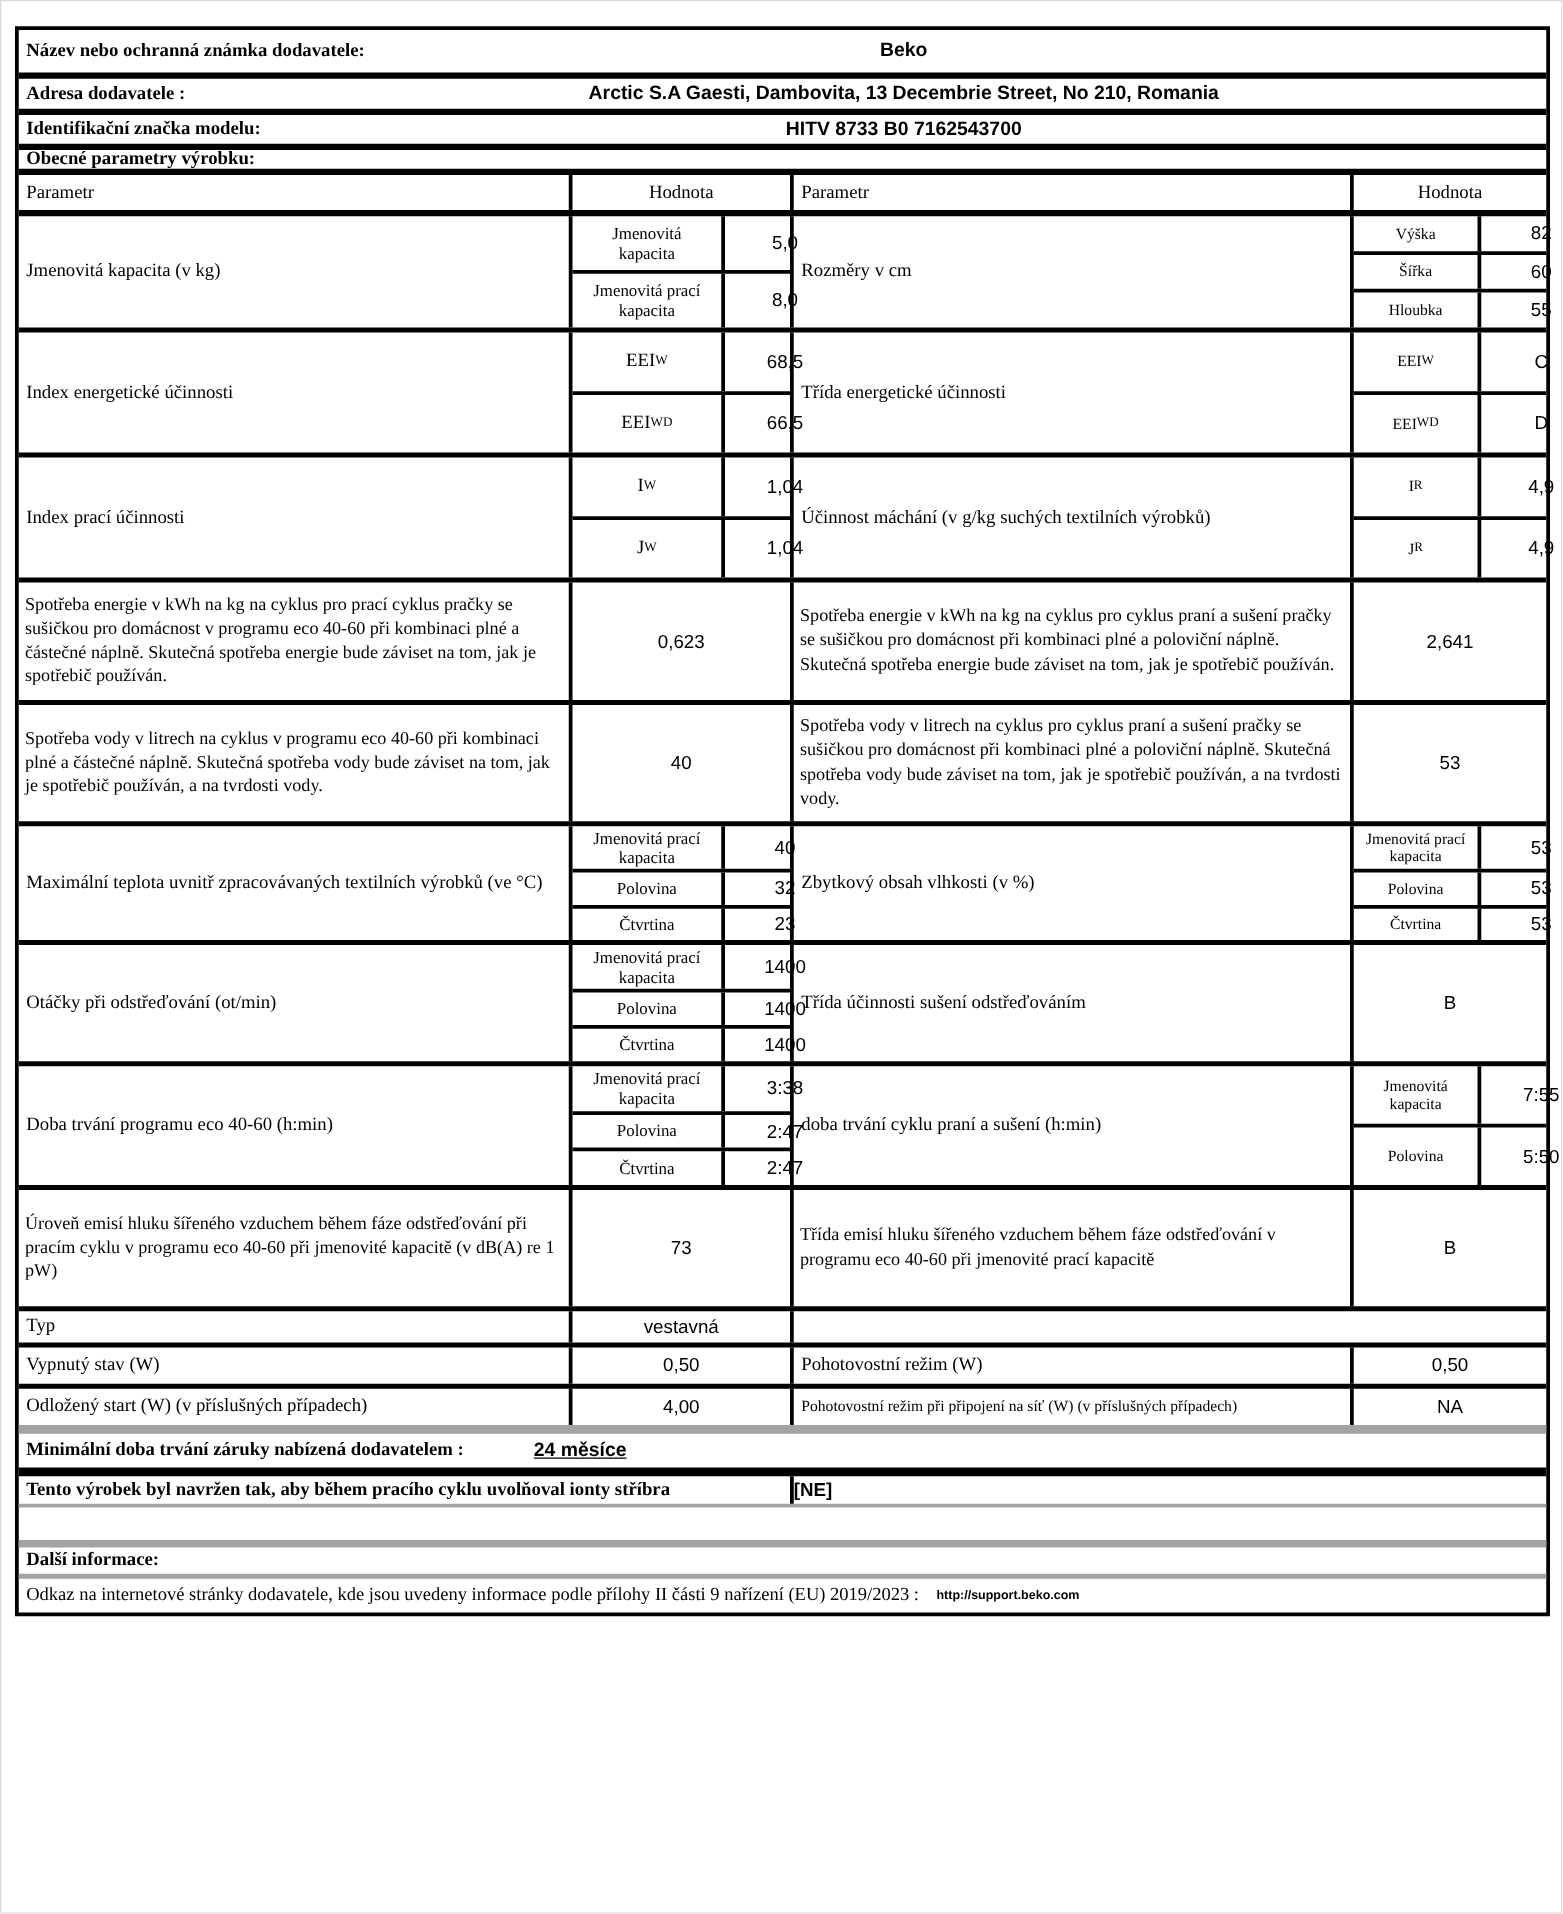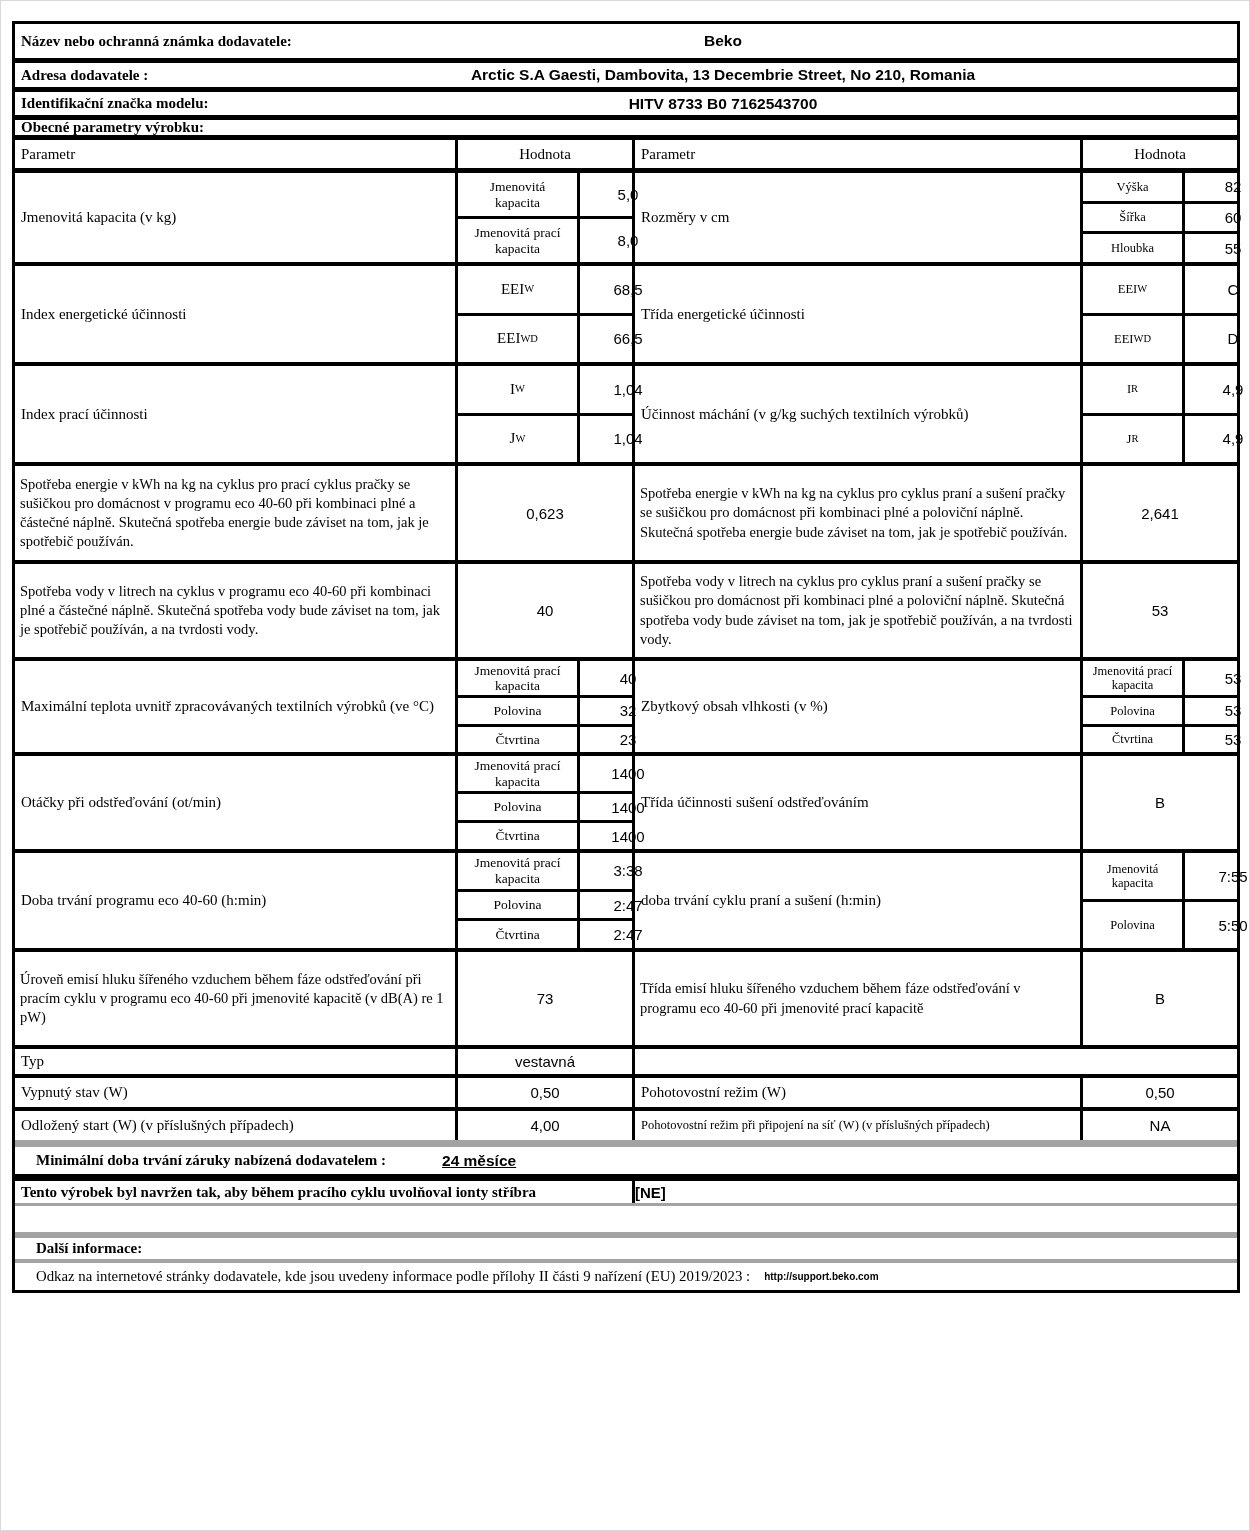--- a/index.html
+++ b/index.html
@@ -47,21 +47,21 @@
         font-family: "Liberation Sans", sans-serif; font-size: 15px; padding-left: 44px; }
   .valcell { width: 177px; border-left: 3px solid #000; display: flex; align-items: center; justify-content: center;
              font-family: "Liberation Sans", sans-serif; font-size: 15px; }
   .valcell.rt { width: 157px; }
   .valcell.hcell { font-family: "Liberation Serif", serif; font-size: 15px; }
   .restcell { width: 605px; border-left: 3px solid #000; }
   .pl617 { width: 617px; display: flex; align-items: center; padding: 2px 6px; font-size: 15px; font-weight: bold; }
   .necell { width: 605px; border-left: 3px solid #000; display: flex; align-items: center; padding-left: 0;
             font-family: "Liberation Sans", sans-serif; font-weight: bold; font-size: 15px; }
   
-  .frow { display: flex; align-items: center; border-top: 8px solid #a3a3a3; padding-left: 21px; }
+  .frow { display: flex; align-items: center; border-top: 8px solid #a3a3a3; padding-left: 6px; }
   .blabel { font-weight: bold; font-size: 15px; white-space: nowrap; }
   .bval { font-family: "Liberation Sans", sans-serif; font-weight: bold; font-size: 15.5px; margin-left: 56px; text-decoration: underline; }
   .ilabel { font-size: 14.8px; white-space: nowrap; }
   .ival { font-family: "Liberation Sans", sans-serif; font-weight: bold; font-size: 10px; margin-left: 14px; }
 </style>
 </head>
 <body>
 
 <div class="page">
   <div class="sheet">

